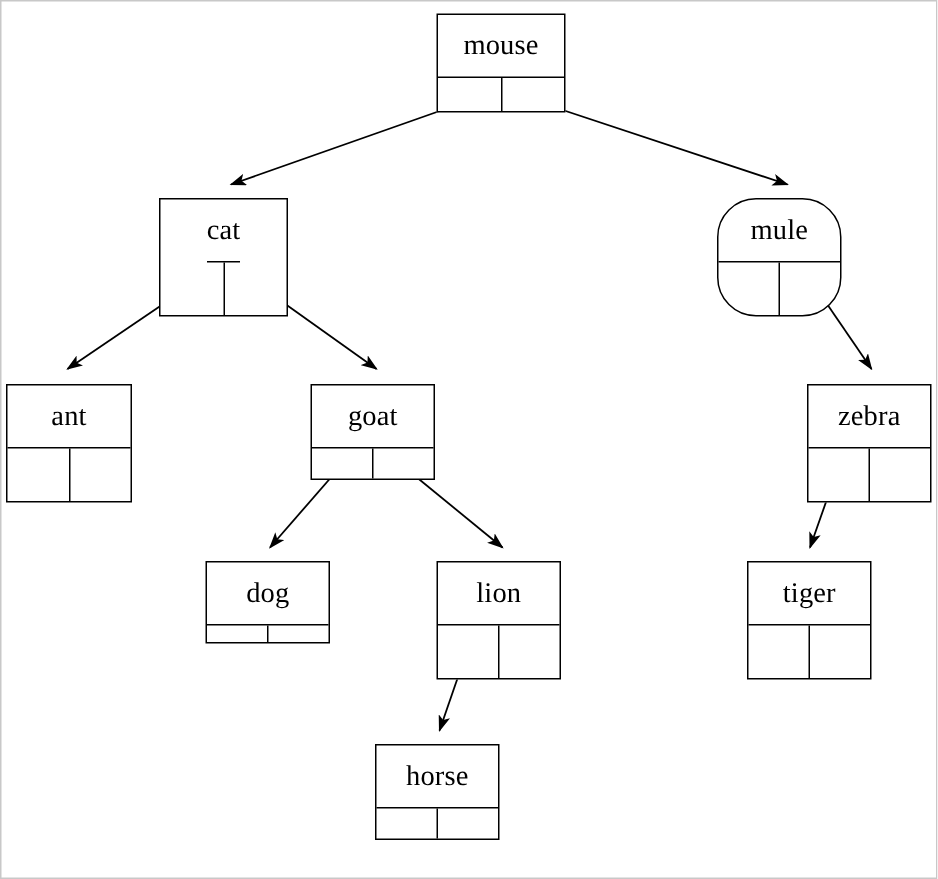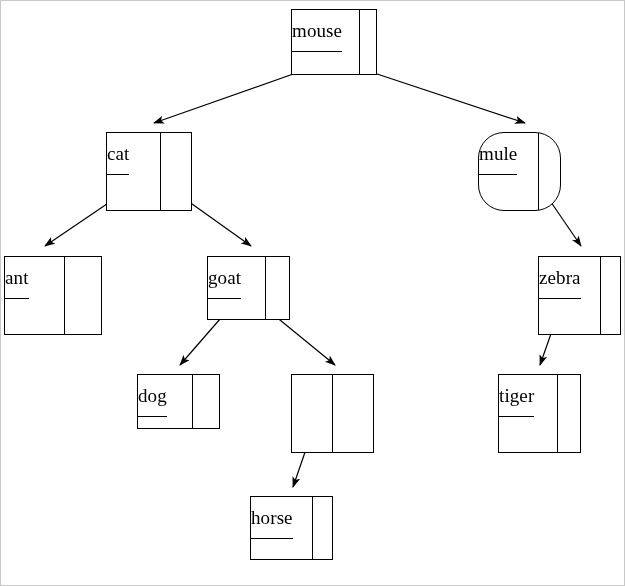--- a/index.html
+++ b/index.html
@@ -24,21 +24,21 @@
     width: 625px;
     height: 586px;
     pointer-events: none;
   }
   .node {
     position: absolute;
     box-sizing: border-box;
     border: 1.4px solid #000000;
     background: #ffffff;
     display: flex;
-    flex-direction: row;
+    flex-direction: column;
   }
   .node-label {
     flex: 0 0 auto;
     height: 41px;
     display: flex;
     align-items: center;
     justify-content: center;
     border-bottom: 1.4px solid #000000;
     font-size: 19px;
     color: #000000;
@@ -83,35 +83,35 @@
   </svg>
 
   <div id="nodes">
       <div class="node" style="left: 290px; top: 8px; width: 86px; height: 66px;">
         <div class="node-label">mouse</div>
         <div class="node-pointers">
           <div class="ptr left"></div>
           <div class="ptr right"></div>
         </div>
       </div>
-      <div class="node" style="left: 105px; top: 131px; width: 86px; height: 79px;">
+      <div class="node" style="left: 105px; top: 131px; width: 86px; height: 79px; align-items: center;">
         <div class="node-label">cat</div>
         <div class="node-pointers">
           <div class="ptr left"></div>
           <div class="ptr right"></div>
         </div>
       </div>
       <div class="node" style="left: 477px; top: 131px; width: 83px; height: 79px; border-radius: 26px;">
         <div class="node-label">mule</div>
         <div class="node-pointers">
           <div class="ptr left"></div>
           <div class="ptr right"></div>
         </div>
       </div>
-      <div class="node" style="left: 3px; top: 255px; width: 98px; height: 79px;">
+      <div class="node" style="left: 3px; top: 255px; width: 84px; height: 79px;">
         <div class="node-label">ant</div>
         <div class="node-pointers">
           <div class="ptr left"></div>
           <div class="ptr right"></div>
         </div>
       </div>
       <div class="node" style="left: 206px; top: 255px; width: 83px; height: 64px;">
         <div class="node-label">goat</div>
         <div class="node-pointers">
           <div class="ptr left"></div>
@@ -126,20 +126,21 @@
         </div>
       </div>
       <div class="node" style="left: 136px; top: 373px; width: 83px; height: 55px;">
         <div class="node-label">dog</div>
         <div class="node-pointers">
           <div class="ptr left"></div>
           <div class="ptr right"></div>
         </div>
       </div>
       <div class="node" style="left: 290px; top: 373px; width: 83px; height: 79px;">
+        <div class="node-label">lion</div>
         <div class="node-pointers">
           <div class="ptr left"></div>
           <div class="ptr right"></div>
         </div>
       </div>
       <div class="node" style="left: 497px; top: 373px; width: 83px; height: 79px;">
         <div class="node-label">tiger</div>
         <div class="node-pointers">
           <div class="ptr left"></div>
           <div class="ptr right"></div>

